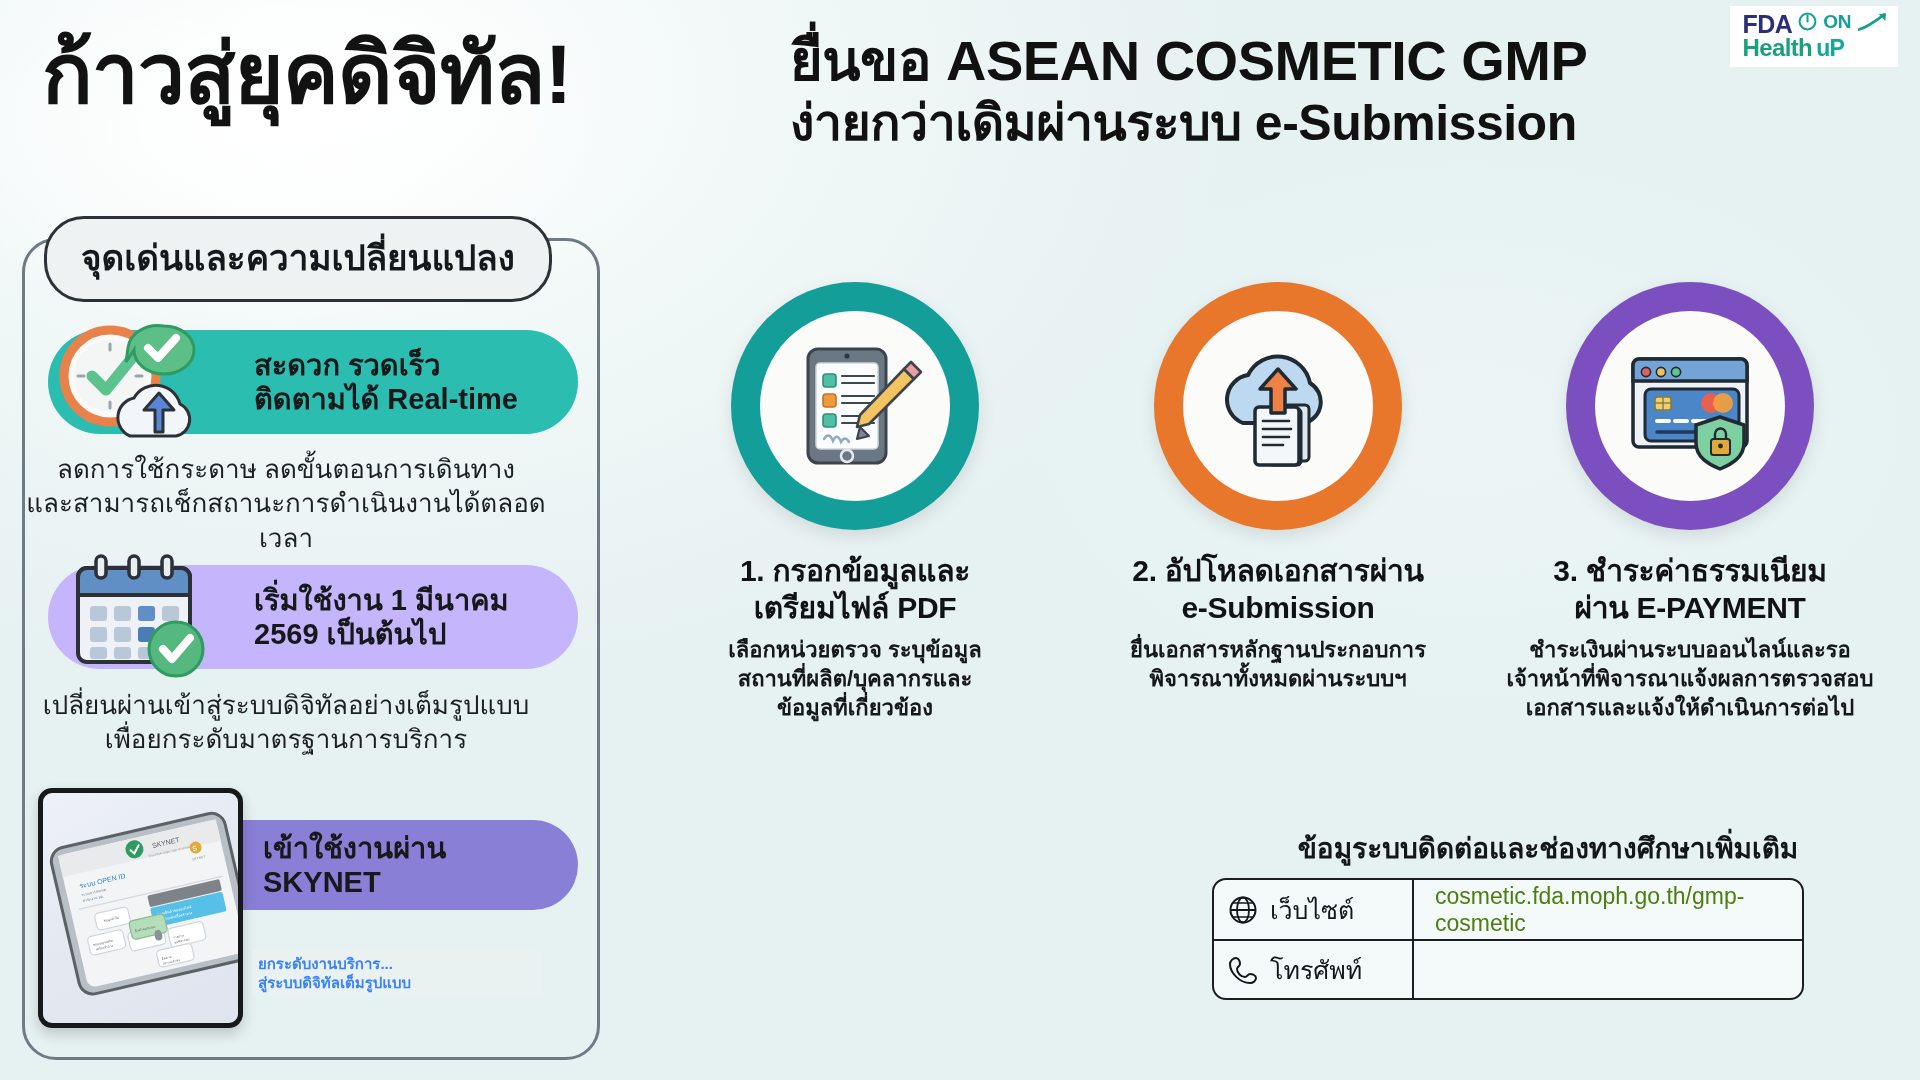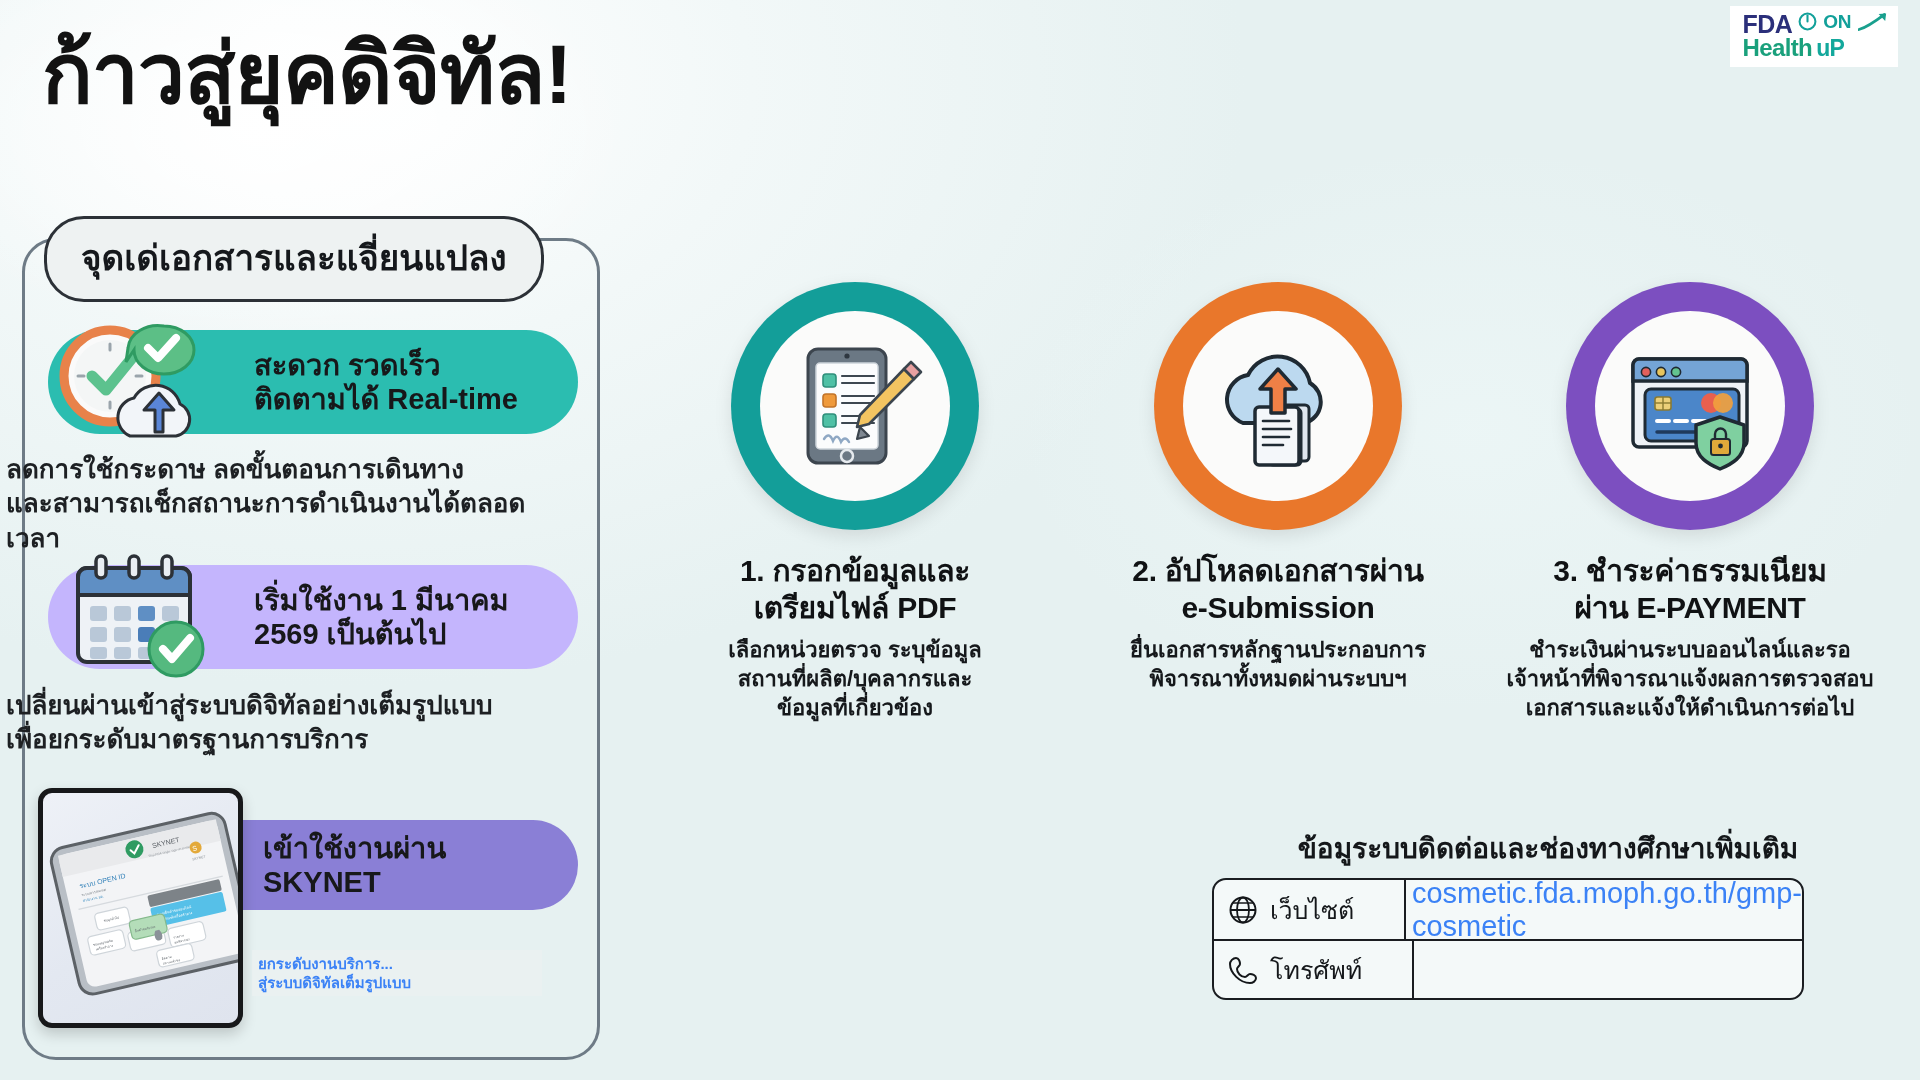--- a/index.html
+++ b/index.html
@@ -73,22 +73,22 @@
 
   .pill-txt {
     font-size:29px; font-weight:bold; color:#17181a; line-height:1.18;
     white-space:pre-line;
   }
   .pill-teal .pill-txt { margin-left:206px; }
   .pill-orange .pill-txt { margin-left:206px; }
   .pill-purple .pill-txt { margin-left:215px; font-size:29px; }
 
   .desc {
-    position:absolute; width:560px; 
-    font-size:26px; color:#1d2023; line-height:1.32; white-space:pre-line;font-weight:bold;
+    position:absolute; width:560px; text-align:center;
+    font-size:26px; color:#1d2023; line-height:1.32; white-space:pre-line;
   }
   .desc-1 { left:6px; top:452px; }
   .desc-2 { left:6px; top:688px; }
 
   .green-note {
     position:absolute; left:252px; top:950px; width:290px;
     font-size:15px; font-weight:bold; color:#3b82f6; line-height:1.28;
     white-space:pre-line; background:rgba(236,241,241,.72); padding:4px 6px;
   }
 
@@ -141,21 +141,21 @@
     border:2.5px solid #1a1d21; border-radius:14px; overflow:hidden;
     background:rgba(255,255,255,.55);
   }
   .c-row { display:flex; align-items:stretch; height:59px; }
   .c-row + .c-row { border-top:2.5px solid #1a1d21; }
   .c-label {
     width:200px; display:flex; align-items:center; gap:12px;
     padding-left:14px; border-right:2.5px solid #1a1d21;
     font-size:25px; color:#14171a;
   }
-  .c-val { flex:1; display:flex; align-items:center; padding-left:6px; font-size:29px; color:#3b82f6; }
+  .c-val { flex:1; display:flex; align-items:center; padding-left:21px; font-size:23px; color:#4d7c0f; }
   .c-ico { width:30px; height:30px; flex:0 0 30px; }
 </style>
 </head>
 <body>
 
 <div class="bg-wash-a"></div>
 <div class="bg-wash-b"></div>
 
 <div class="fda-logo">
   <div class="fda-row1">
@@ -171,24 +171,28 @@
     </svg>
   </div>
   <div class="fda-row2">
     <span class="fda-health">Health</span>
     <span class="fda-up">uP</span>
   </div>
 </div>
 
 <div class="header">
   <div class="title-main">ก้าวสู่ยุคดิจิทัล!</div>
+  <div class="title-right">
+    <div class="title-l1">ยื่นขอ ASEAN COSMETIC GMP</div>
+    <div class="title-l2">ง่ายกว่าเดิมผ่านระบบ e-Submission</div>
+  </div>
 </div>
 
 <div class="left-panel"></div>
-<div class="panel-head">จุดเด่เอกสารและแจี่ยนแปลง</div>
+<div class="panel-head">จุดเด่นและความเปลี่ยนแปลง</div>
 
 <div class="pill pill-teal">
   <div class="pill-txt">สะดวก รวดเร็ว
 ติดตามได้ Real-time</div>
 </div>
 <svg class="ico-clock" viewBox="0 0 170 130">
   <circle cx="58" cy="58" r="46" fill="#fafafa" stroke="#e8824a" stroke-width="9"></circle>
   <circle cx="58" cy="58" r="36" fill="#f4f6f6" stroke="none"></circle>
   <g stroke="#9aa4ab" stroke-width="3" stroke-linecap="round">
     <line x1="58" y1="26" x2="58" y2="32"></line>

